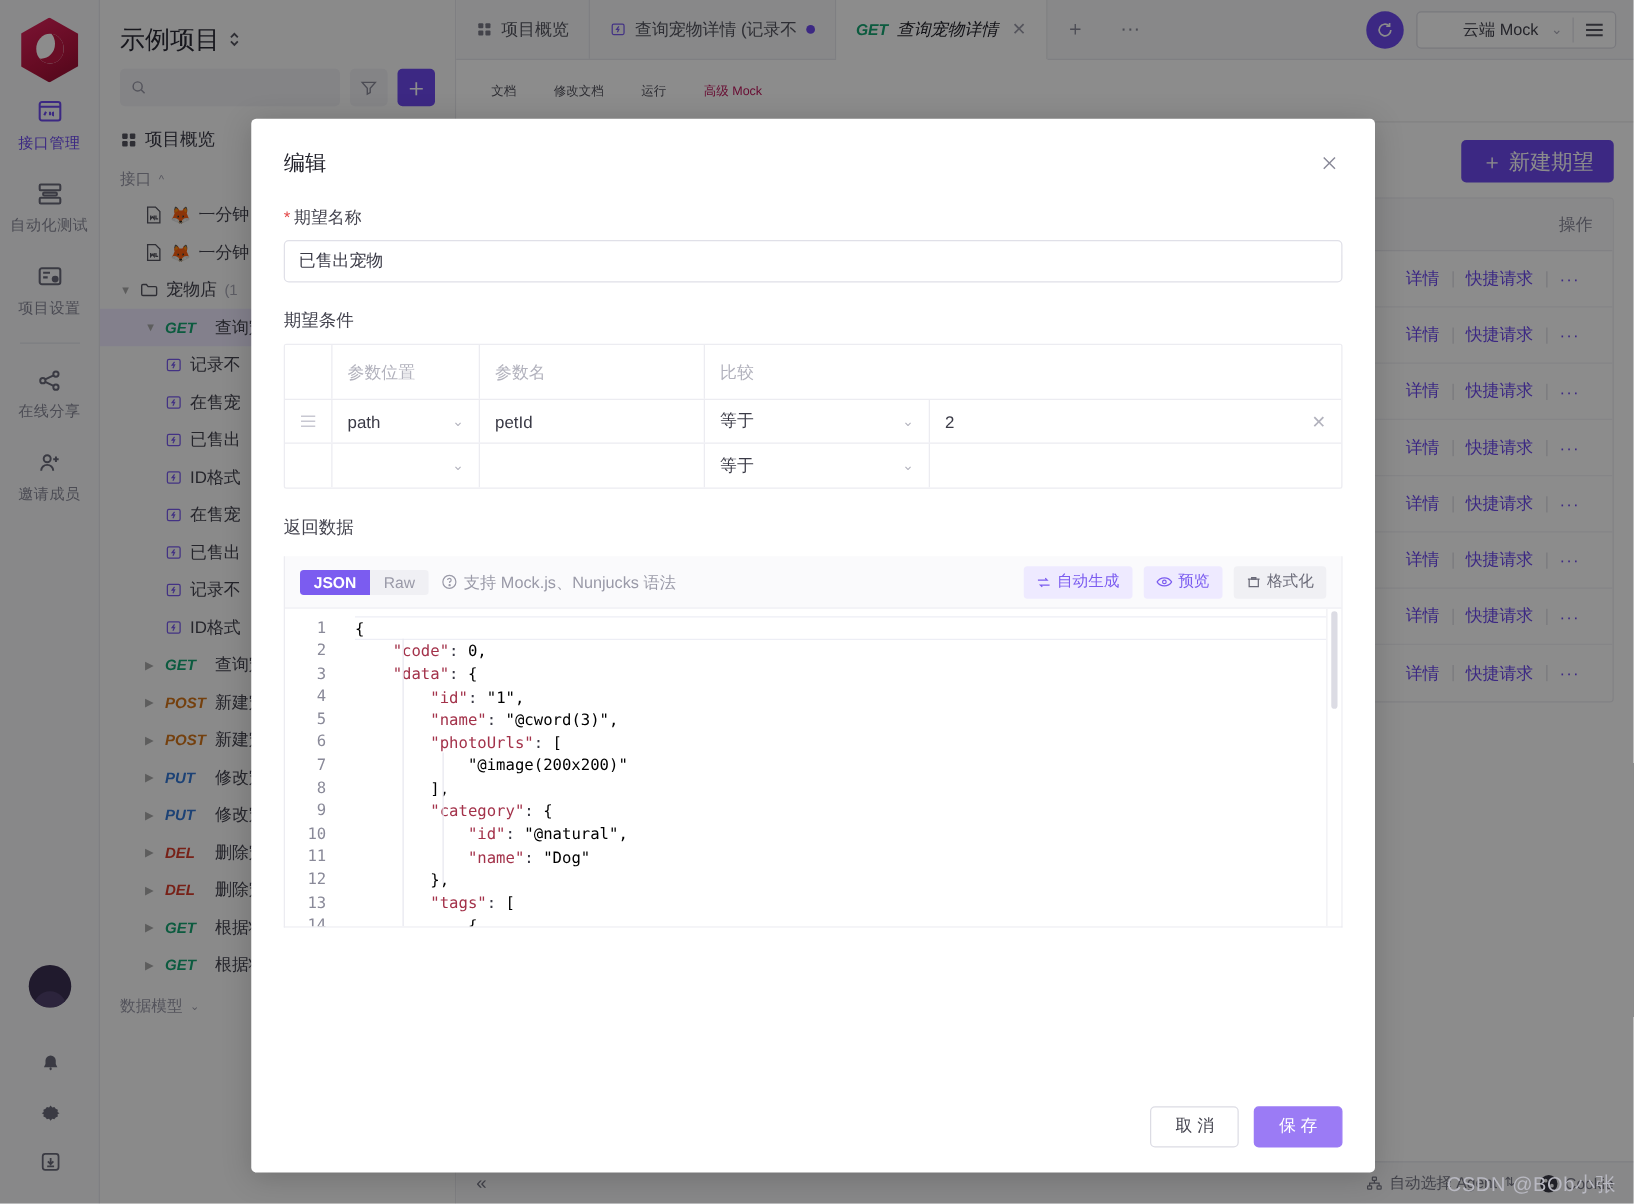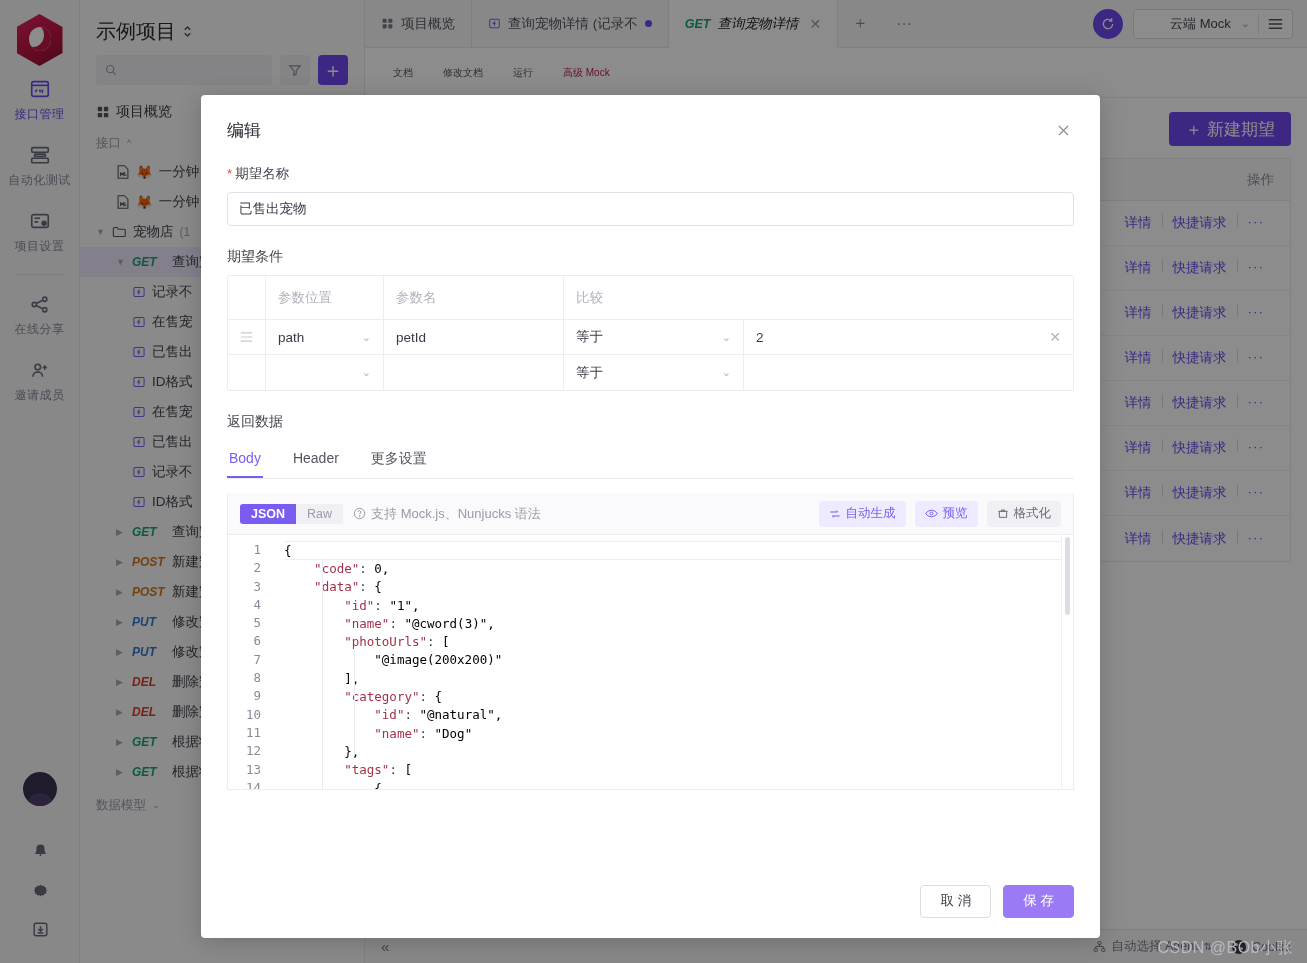--- a/index.html
+++ b/index.html
@@ -160,21 +160,21 @@
   .exp-table { margin: 12px 16px 0 16px; border: 1px solid #ececf1; border-radius: 3px; }
   .exp-head {
     height: 42px; display: flex; align-items: center; background: #fafafc;
     border-bottom: 1px solid #ececf1; font-size: 13.5px; color: #8a8a99;
   }
   .exp-row {
     height: 45px; display: flex; align-items: center;
     border-bottom: 1px solid #f2f2f6; font-size: 13.5px;
   }
   .exp-row:last-child { border-bottom: none; }
-  .col-ops { margin-left: auto; display: flex; gap: 0; padding-right: 16px; }
+  .col-ops { margin-left: auto; display: flex; align-items: center; gap: 0; padding-right: 16px; }
   .op-link { color: #6d4aef; padding: 0 10px; cursor: pointer; }
   .op-div { width: 1px; height: 13px; background: #dcdce4; }
   .op-more { color: #6d4aef; padding: 0 10px; cursor: pointer; letter-spacing: 1px; }
   .head-ops { margin-left: auto; padding-right: 16px; }
 
   .statusbar {
     position: absolute; left: 0; right: 0; bottom: 0; height: 34px;
     background: #f7f8fa; border-top: 1px solid #e8e8ed;
     display: flex; align-items: center; padding: 0 16px; font-size: 12.5px; color: #7a7a88;
   }
@@ -860,25 +860,20 @@
           <span class="sel-caret">⌄</span>
         </div>
         <div class="ct-cell c-val">
           <span></span>
         </div>
       </div>
     </div>
 
     <div class="sec-label">返回数据</div>
 
-    <div class="rtabs">
-      <div class="rtab active">Body</div>
-      <div class="rtab">Header</div>
-      <div class="rtab">更多设置</div>
-    </div>
 
     <div class="editor-wrap">
       <div class="editor-toolbar">
         <div class="seg">
           <span class="on">JSON</span>
           <span class="off">Raw</span>
         </div>
         <div class="hint">
           <span>
             <svg width="13" height="13" viewBox="0 0 20 20" fill="none" stroke="#9a9aa8" stroke-width="1.5">

